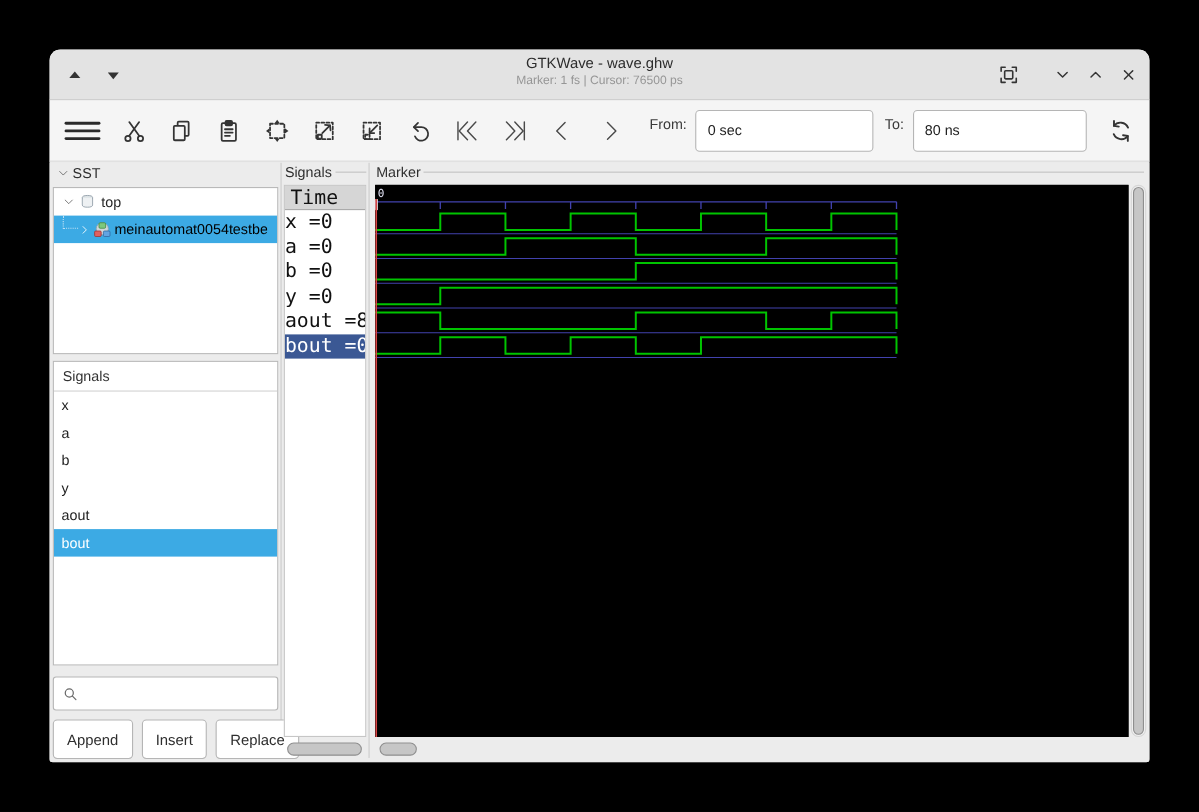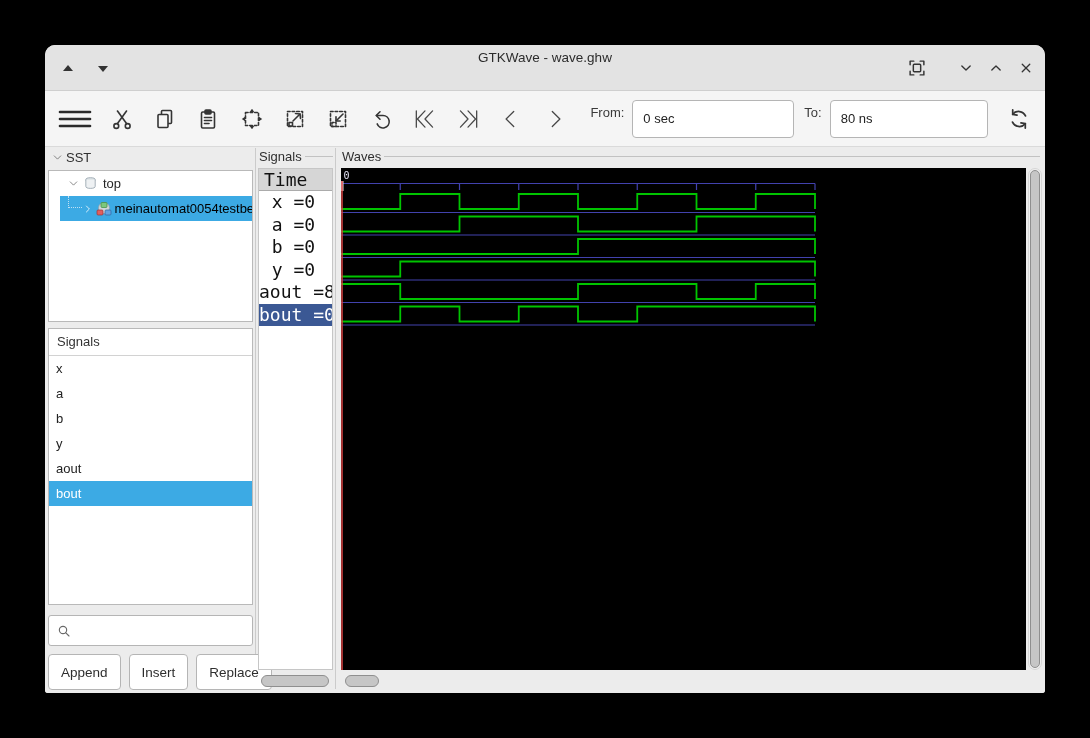--- a/index.html
+++ b/index.html
@@ -42,21 +42,21 @@
   .search-box{position:absolute;display:flex;align-items:center;background:#fff;border:1px solid #b5b5b5;border-radius:3px;padding-left:7px;}
   .search-input{border:none;outline:none;flex:1;height:100%;font-size:13px;background:transparent;}
   .btn-row{position:absolute;display:flex;gap:8px;}
   .gtk-btn{height:36px;background:#ffffff;border:1px solid #b5b5b5;border-radius:4px;font-size:13.5px;color:#2e2e2e;
            font-family:"Liberation Sans",sans-serif;padding:0 12px;}
   
   .values-box{position:absolute;background:#fff;border:1px solid #c6c6c6;overflow:hidden;
               font-family:"DejaVu Sans Mono",monospace;font-size:18px;color:#111;}
   .time-head{position:absolute;left:0;right:0;top:0;height:22px;line-height:22px;background:#d6d6d6;
              border-bottom:1px solid #ababab;padding-left:5px;}
-  .val-row{position:absolute;left:0;right:0;text-align:center;padding-right:4px;white-space:pre;}
+  .val-row{position:absolute;left:0;right:0;text-align:left;padding-right:4px;white-space:pre;}
   .val-row.sel{background:var(--sel-dark);color:#fff;}
   
   .wave-canvas{position:absolute;background:#000;}
   .vscroll{position:absolute;background:#efefef;border:1px solid #d6d6d6;border-radius:7px;}
   .vscroll .thumb{position:absolute;left:1px;right:1px;top:1px;bottom:1px;background:#c6c6c6;border:1px solid #8f8f8f;border-radius:6px;}
   .hthumb{position:absolute;background:#c6c6c6;border:1px solid #8f8f8f;border-radius:7px;}
 </style>
 </head>
 <body>
 
@@ -69,20 +69,21 @@
             <polygon points="2,9 7,3 12,9" fill="#333"></polygon>
           </svg>
       </button>
       <button class="tb-btn" style="left:43px;">
         <svg width="14" height="12" viewBox="0 0 14 12">
             <polygon points="2,4 12,4 7,10" fill="#333"></polygon>
           </svg>
       </button>
       <div class="tb-center">
         <div class="tb-title">GTKWave - wave.ghw</div>
+        <div class="tb-sub">Marker: 1 fs  |  Cursor: 76500 ps</div>
       </div>
       <button class="tb-btn" style="left:857px;">
         <svg width="22" height="22" viewBox="0 0 24 24">
           <g class="icon-stroke" stroke-width="1.5">
             <path d="M4.5,8.5 V4.5 H8.5"></path>
               <path d="M15.5,4.5 H19.5 V8.5"></path>
             <path d="M19.5,15.5 V19.5 H15.5"></path>
               <path d="M8.5,19.5 H4.5 V15.5"></path>
             <rect x="8" y="8" width="8" height="8" rx="1"></rect>
           </g>
@@ -234,21 +235,21 @@
       <div class="vdiv" style="left:210px;"></div>
       <div class="vdiv" style="left:290px;"></div>
 
       <div class="sst-head">
         <svg width="13" height="13" viewBox="0 0 24 24" style="margin-right:2px">
             <polyline class="icon-thin" points="6,9 12,15 18,9"></polyline>
           </svg>
         <span>SST</span>
       </div>
 
-      <div class="panel-box" style="left:3px;top:22px;width:205px;height:152px;padding-left:11px;">
+      <div class="panel-box" style="left:3px;top:22px;width:205px;height:152px;">
         <div class="tree-row">
           <svg width="13" height="13" viewBox="0 0 24 24" style="margin:0 3px 0 7px;">
               <polyline class="icon-thin" points="6,9 12,15 18,9"></polyline>
             </svg>
           <svg width="15" height="15" viewBox="0 0 16 16" style="margin-right:5px;">
             <ellipse cx="8" cy="4" rx="5" ry="2.2" fill="#dde3e6" stroke="#8a98a3" stroke-width="0.8"></ellipse>
             <path d="M3,4 v7 a5,2.2 0 0 0 10,0 v-7" fill="#eef1f3" stroke="#8a98a3" stroke-width="0.8"></path>
           </svg>
           <span>top</span>
         </div>
@@ -305,21 +306,21 @@
             <div class="val-row" style="top: 44.5px; height: 22.5px; line-height: 22.5px;">a =0</div>
             <div class="val-row" style="top: 67px; height: 22.5px; line-height: 22.5px;">b =0</div>
             <div class="val-row" style="top: 89.5px; height: 22.5px; line-height: 22.5px;">y =0</div>
             <div class="val-row" style="top: 112px; height: 22.5px; line-height: 22.5px;">aout =8</div>
             <div class="val-row sel" style="top: 134.5px; height: 22.5px; line-height: 22.5px;">bout =0</div>
           </div>
       </div>
       <div class="hthumb" style="left:216px;top:527px;width:68px;height:12px;"></div>
 
       <div class="frame-label" style="left:297px;top:0;width:698px;">
-        <span>Waves</span>
+        <span>Marker</span>
           <span class="fl-line"></span>
       </div>
       <div class="wave-canvas" style="left:296px;top:20px;width:685px;height:502px;">
         <svg id="wave-svg" width="685" height="502" viewBox="0 0 685 502">
             <rect x="0" y="0" width="685" height="502" fill="#000000"></rect>
             <line x1="0" y1="15.5" x2="474" y2="15.5" stroke="#4242ae" stroke-width="1.2"></line>
             <line x1="0" y1="15.5" x2="0" y2="22" stroke="#4242ae" stroke-width="1.2"></line>
             <line x1="59.25" y1="15.5" x2="59.25" y2="22" stroke="#4242ae" stroke-width="1.2"></line>
             <line x1="118.5" y1="15.5" x2="118.5" y2="22" stroke="#4242ae" stroke-width="1.2"></line>
             <line x1="177.75" y1="15.5" x2="177.75" y2="22" stroke="#4242ae" stroke-width="1.2"></line>

